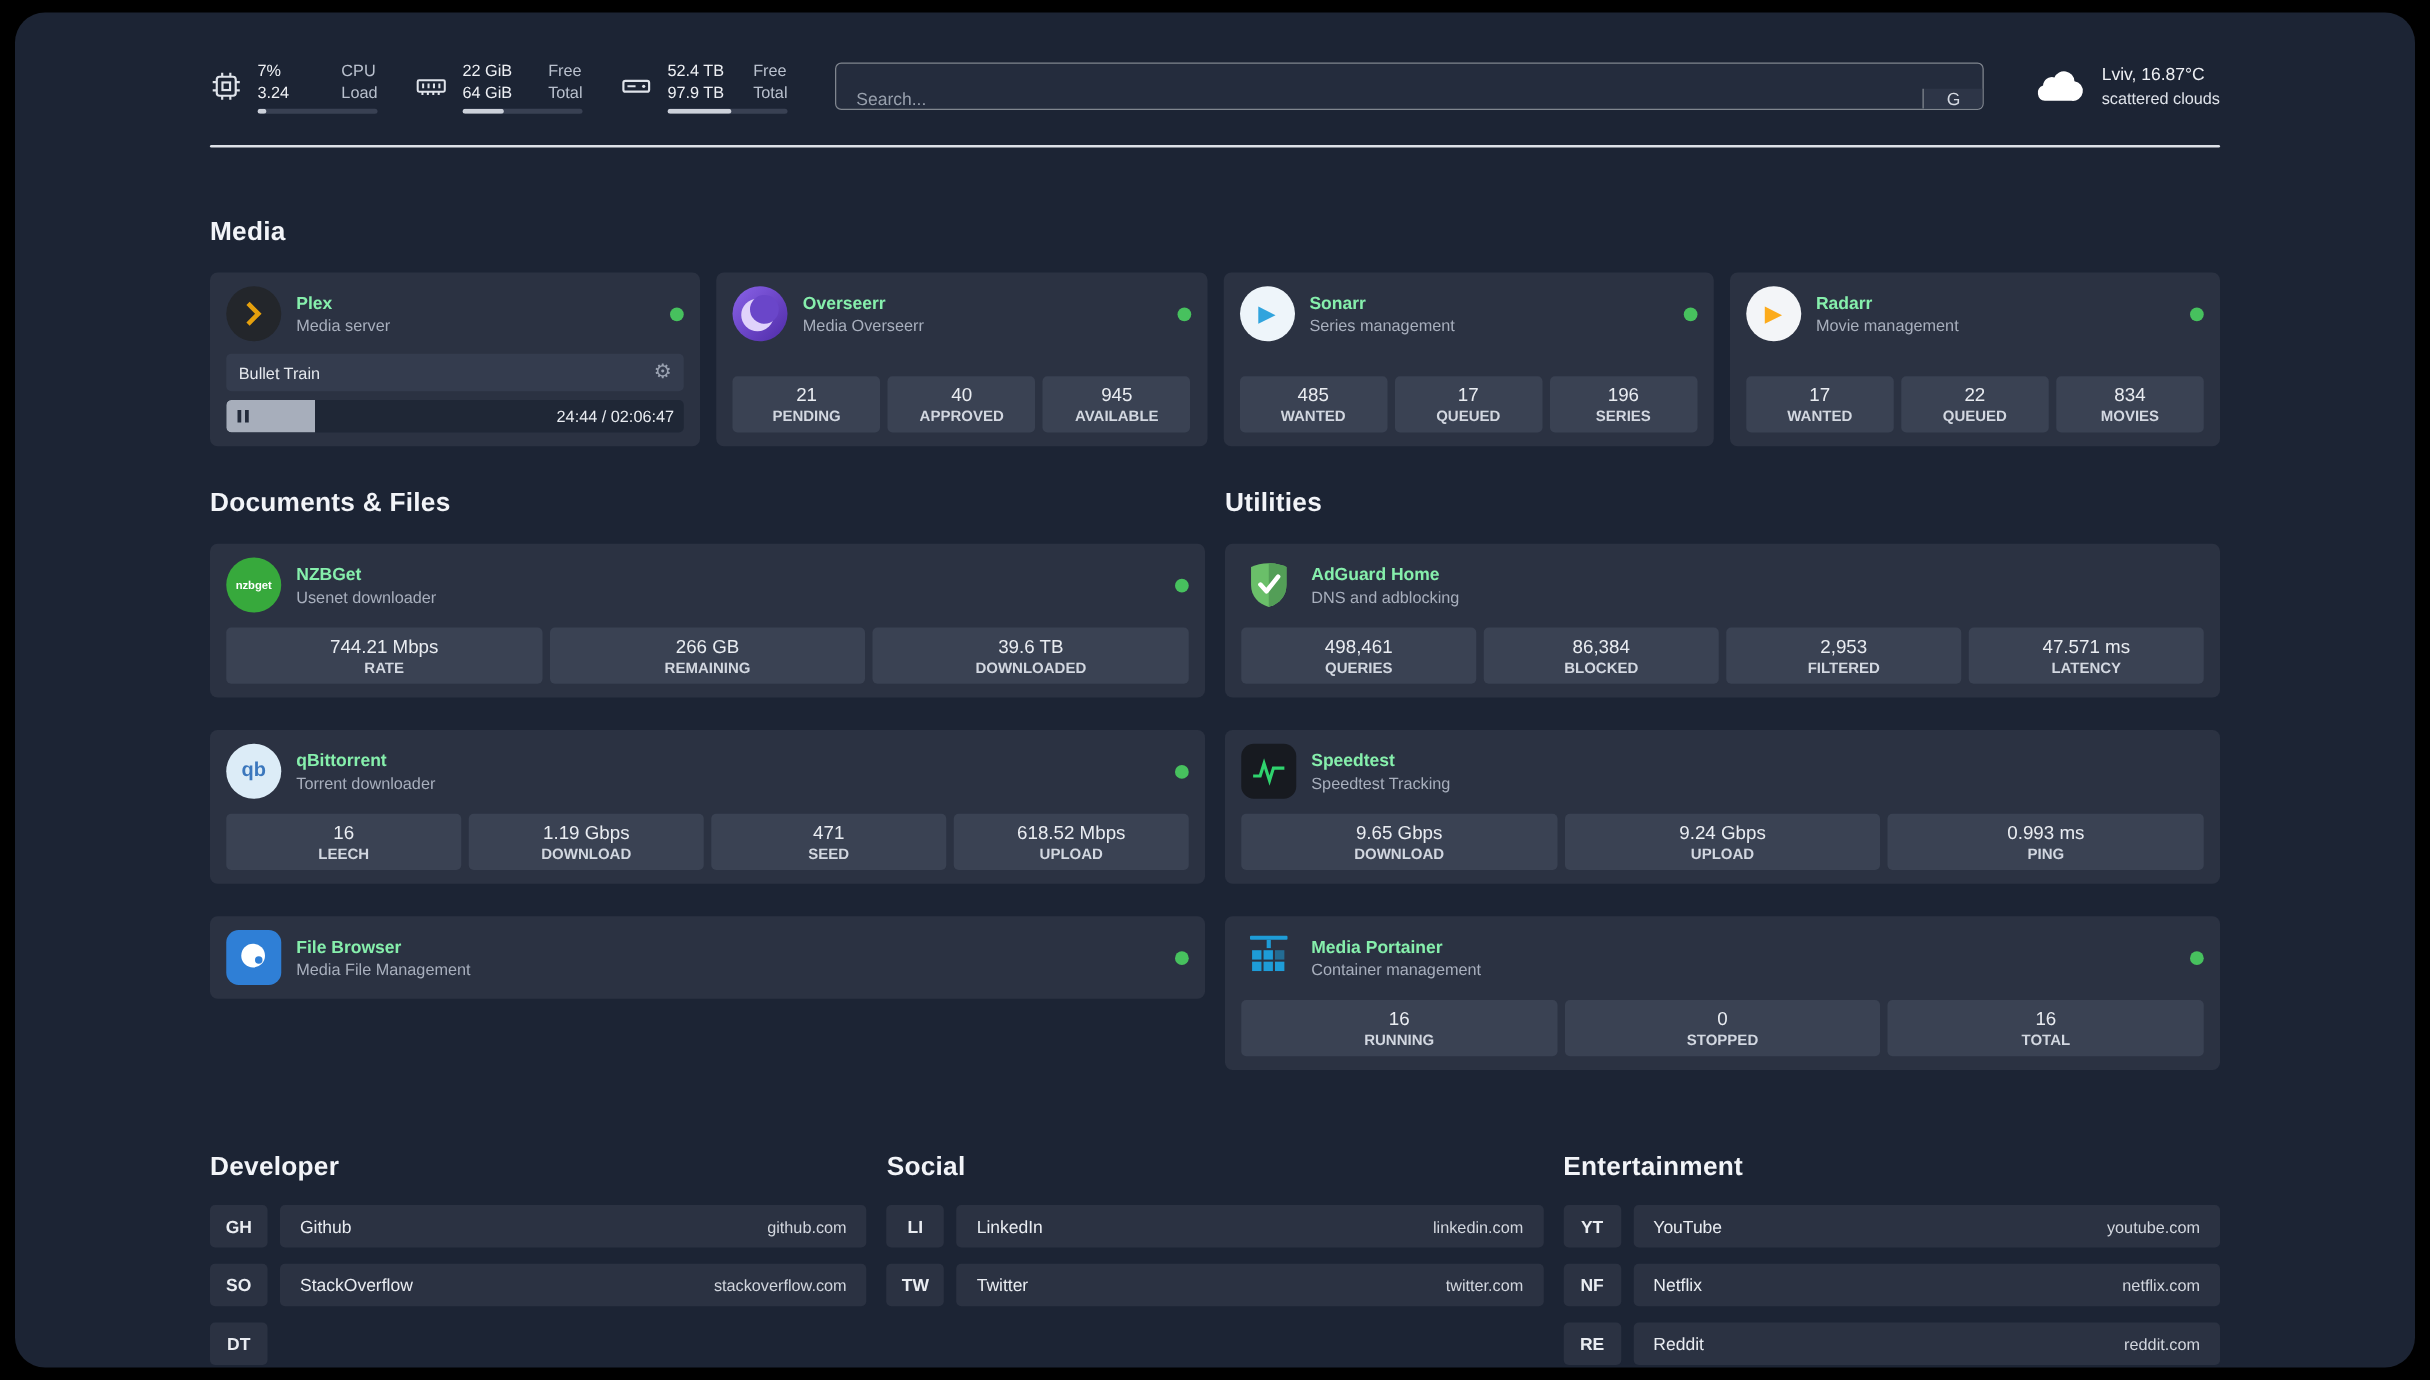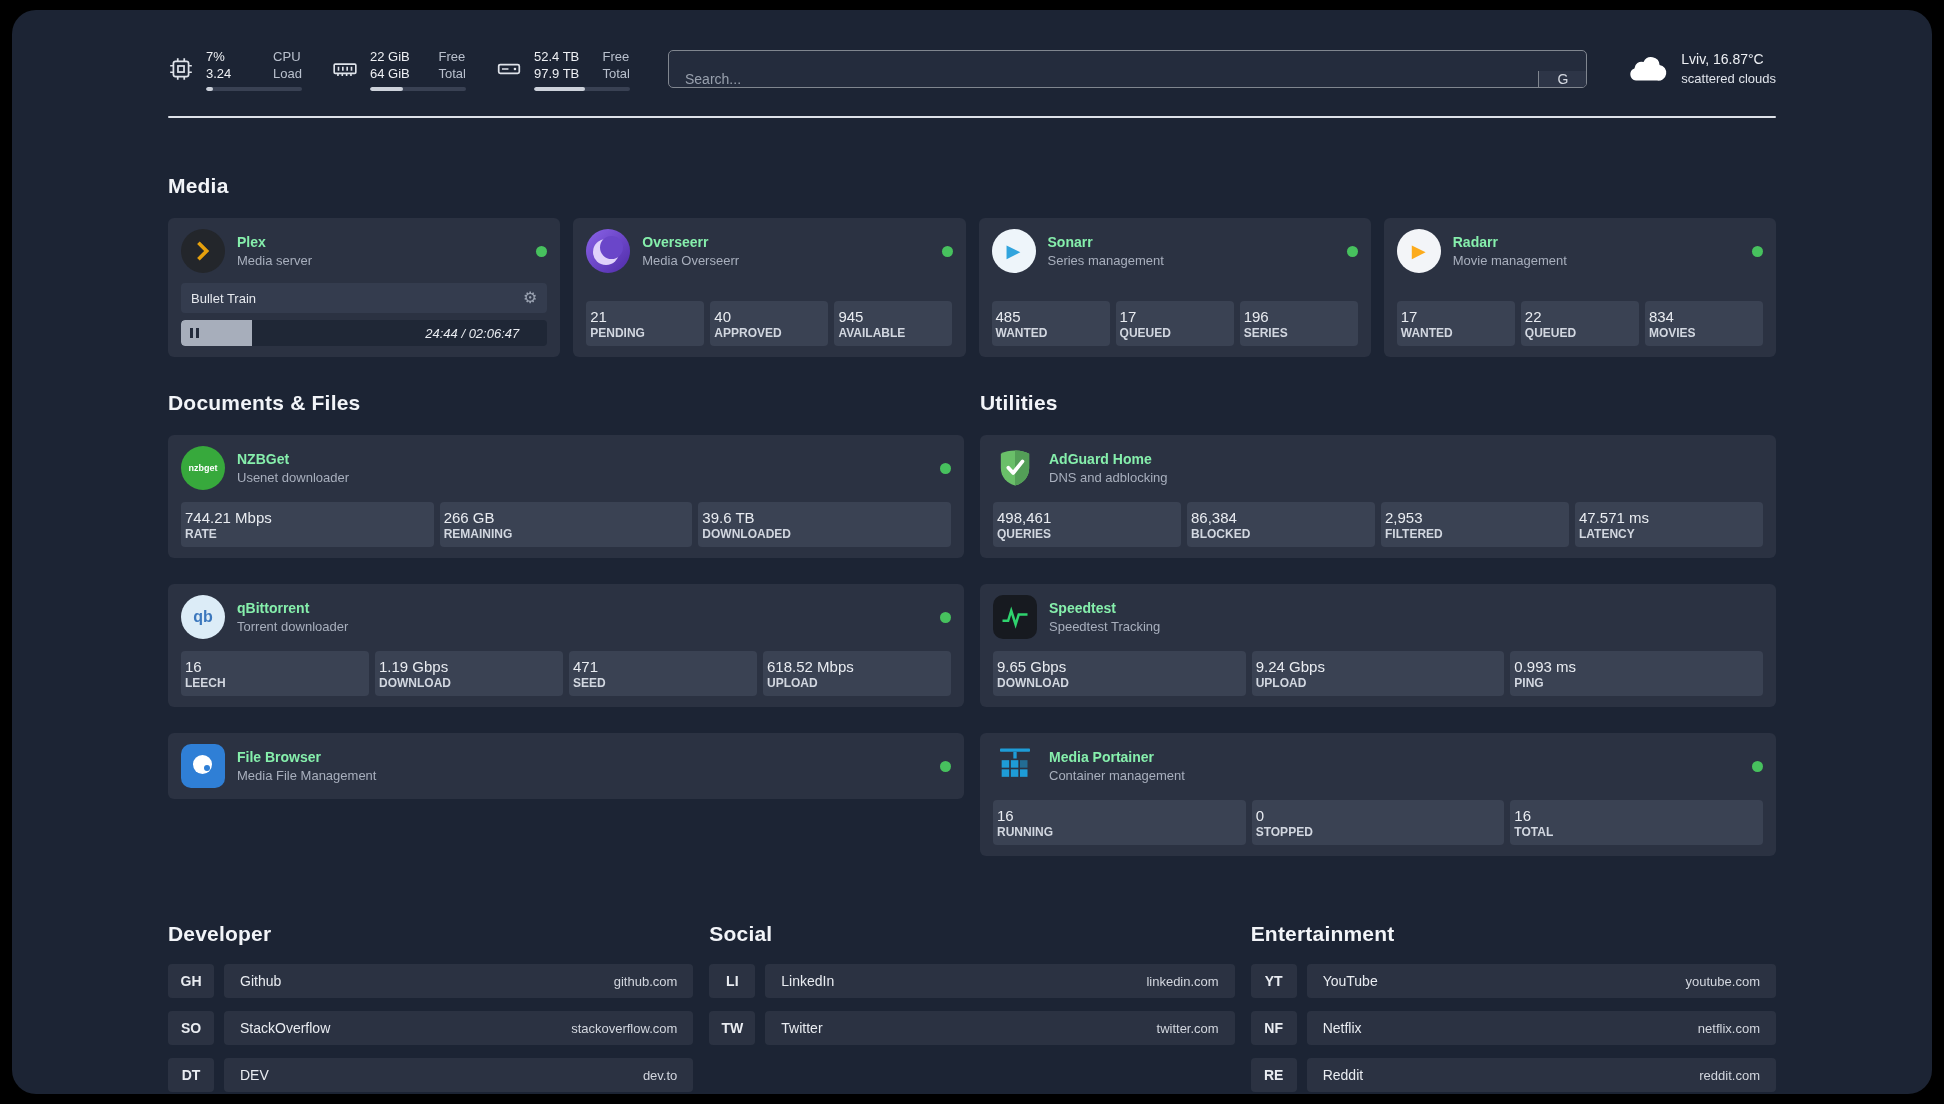--- a/index.html
+++ b/index.html
@@ -38,35 +38,35 @@
   .card { background:#2b3242; border-radius:6px; padding:11px 13px; cursor:pointer; }
   .app-card { display:flex; flex-direction:column; min-height:132px; }
   .card-header { display:flex; align-items:center; gap:12px; }
   .app-icon { width:44px; height:44px; flex:0 0 auto; display:flex; align-items:center;
               justify-content:center; border-radius:50%; position:relative; }
   .app-name { font-size:14px; color:#86efac; font-weight:700; }
   .app-sub { font-size:13px; color:#a8afbd; margin-top:3px; }
   .status-dot { width:11px; height:11px; border-radius:50%; background:#47c15e; margin-left:auto; }
   .stats-row { display:flex; gap:6px; margin-top:auto; }
   .wide-card .stats-row { margin-top:12px; }
-  .stat { flex:1; background:#3a4253; border-radius:4px; text-align:left; padding:7px 4px 6px; }
+  .stat { flex:1; background:#3a4253; border-radius:4px; text-align:center; padding:7px 4px 6px; }
   .stat-value { font-size:15px; color:#e9ecf1; }
   .stat-label { font-size:12px; font-weight:700; color:#d2d7e0; margin-top:1px; }
 
   
   .now-playing { margin-top:10px; background:#343c4e; border-radius:4px; height:30px; display:flex;
                  align-items:center; justify-content:space-between; padding:0 10px; font-size:13px; color:#e6e9ee; }
   .gear { color:#9aa2b1; font-size:16px; cursor:pointer; line-height:1; }
   .player-bar { margin-top:7px; position:relative; height:26px; background:#1f2736; border-radius:4px; overflow:hidden; cursor:pointer; }
   .player-fill { position:absolute; left:0; top:0; bottom:0; background:#a7aebb;
                  border-radius:4px 0 0 4px; display:flex; align-items:center; padding-left:9px; }
   .pause-icon { display:flex; gap:3px; cursor:pointer; }
   .pause-icon i { display:block; width:3px; height:10px; background:#232b3b; }
-  .player-time { position:absolute; right:28px; top:50%; transform:translateY(-50%);
-                 font-size:13px; color:#e9ecf1;font-style:italic; }
+  .player-time { position:absolute; right:8px; top:50%; transform:translateY(-50%);
+                 font-size:13px; color:#e9ecf1; }
 
   
   .two-col { margin-top:34px; display:grid; grid-template-columns:1fr 1fr; gap:16px; align-items:start; }
   .col-stack { display:flex; flex-direction:column; gap:26px; margin-top:20px; }
 
   
   .plex-icon { background:#23262b; }
   .overseerr-icon { background:linear-gradient(135deg,#8a63e8,#4f2ba8); overflow:hidden; }
   .overseerr-icon::before { content:""; position:absolute; width:26px; height:26px; border-radius:50%;
                             background:#e0d2fb; left:7px; top:10px; }
@@ -501,24 +501,20 @@
           </div>
           <div class="bm-row">
             <span class="bm-abbr">SO</span>
             <span class="bm-bar">
               <span class="bm-name">StackOverflow</span>
               <span class="bm-url">stackoverflow.com</span>
             </span>
           </div>
           <div class="bm-row">
             <span class="bm-abbr">DT</span>
-            <span class="bm-bar">
-              <span class="bm-name">DEV</span>
-              <span class="bm-url">dev.to</span>
-            </span>
           </div>
         </div>
       </section>
 
       <section>
         <h2 class="section-title">Social</h2>
         <div class="bm-list">
           <div class="bm-row">
             <span class="bm-abbr">LI</span>
             <span class="bm-bar">

